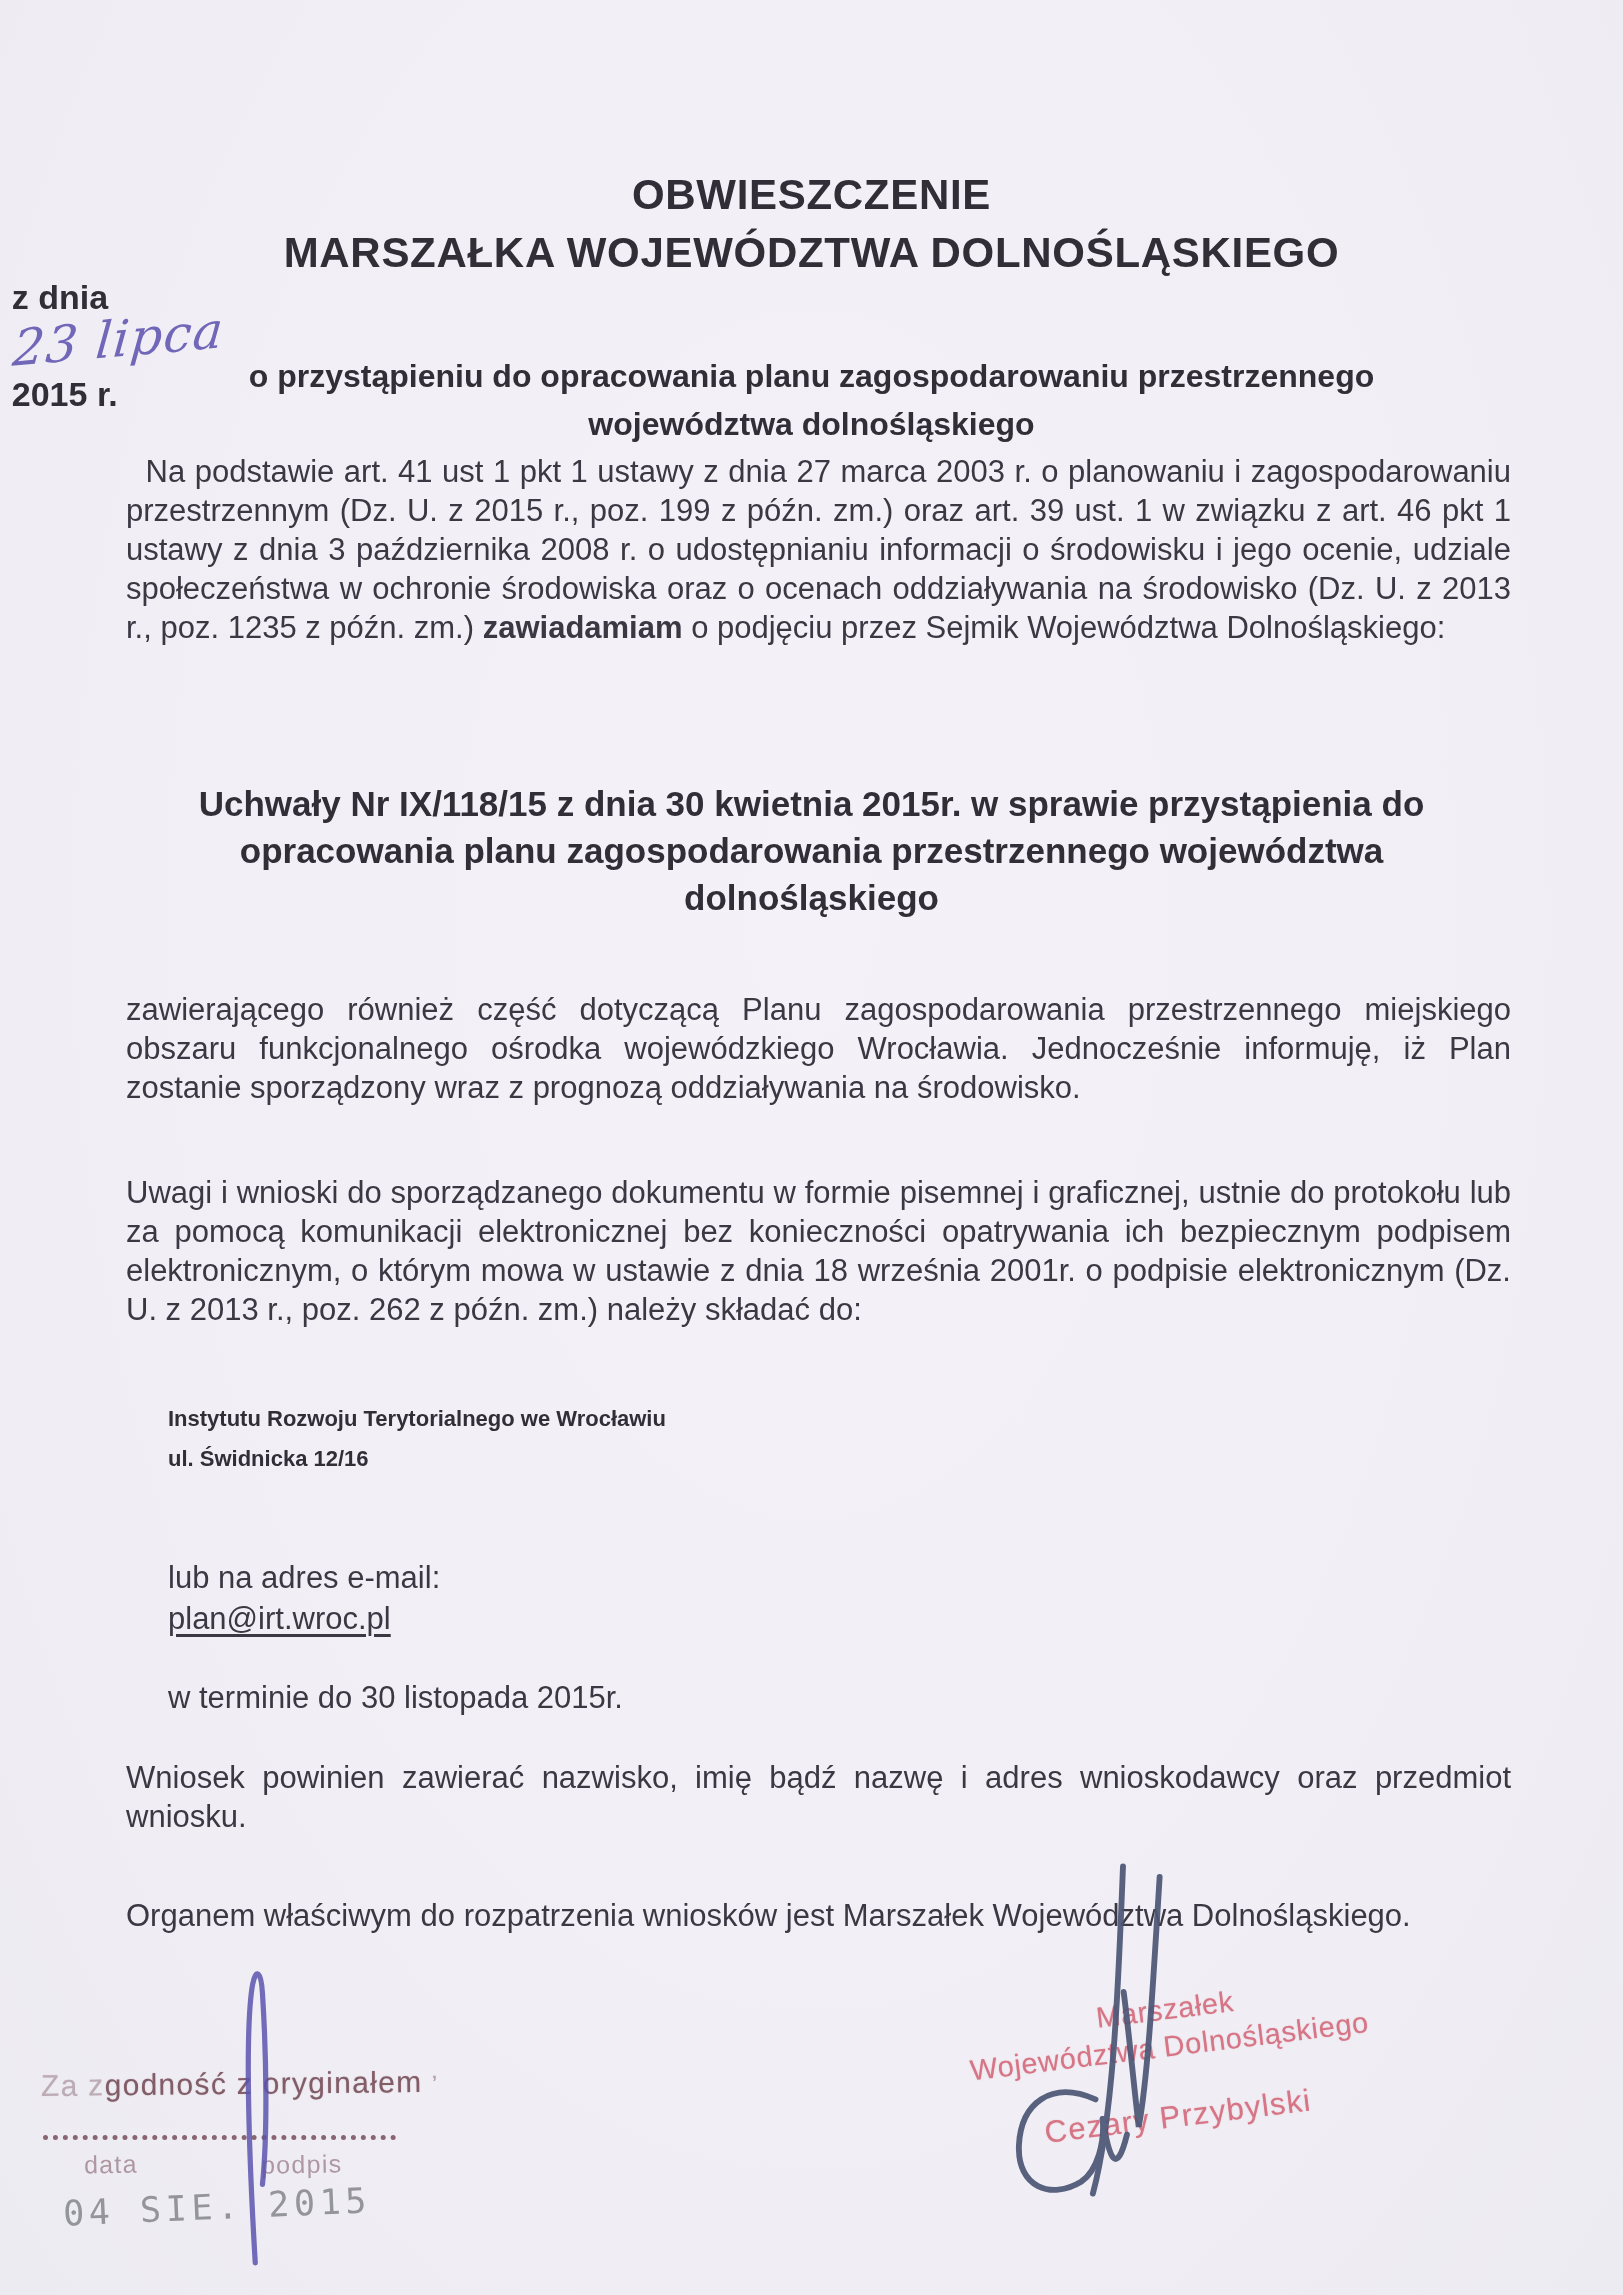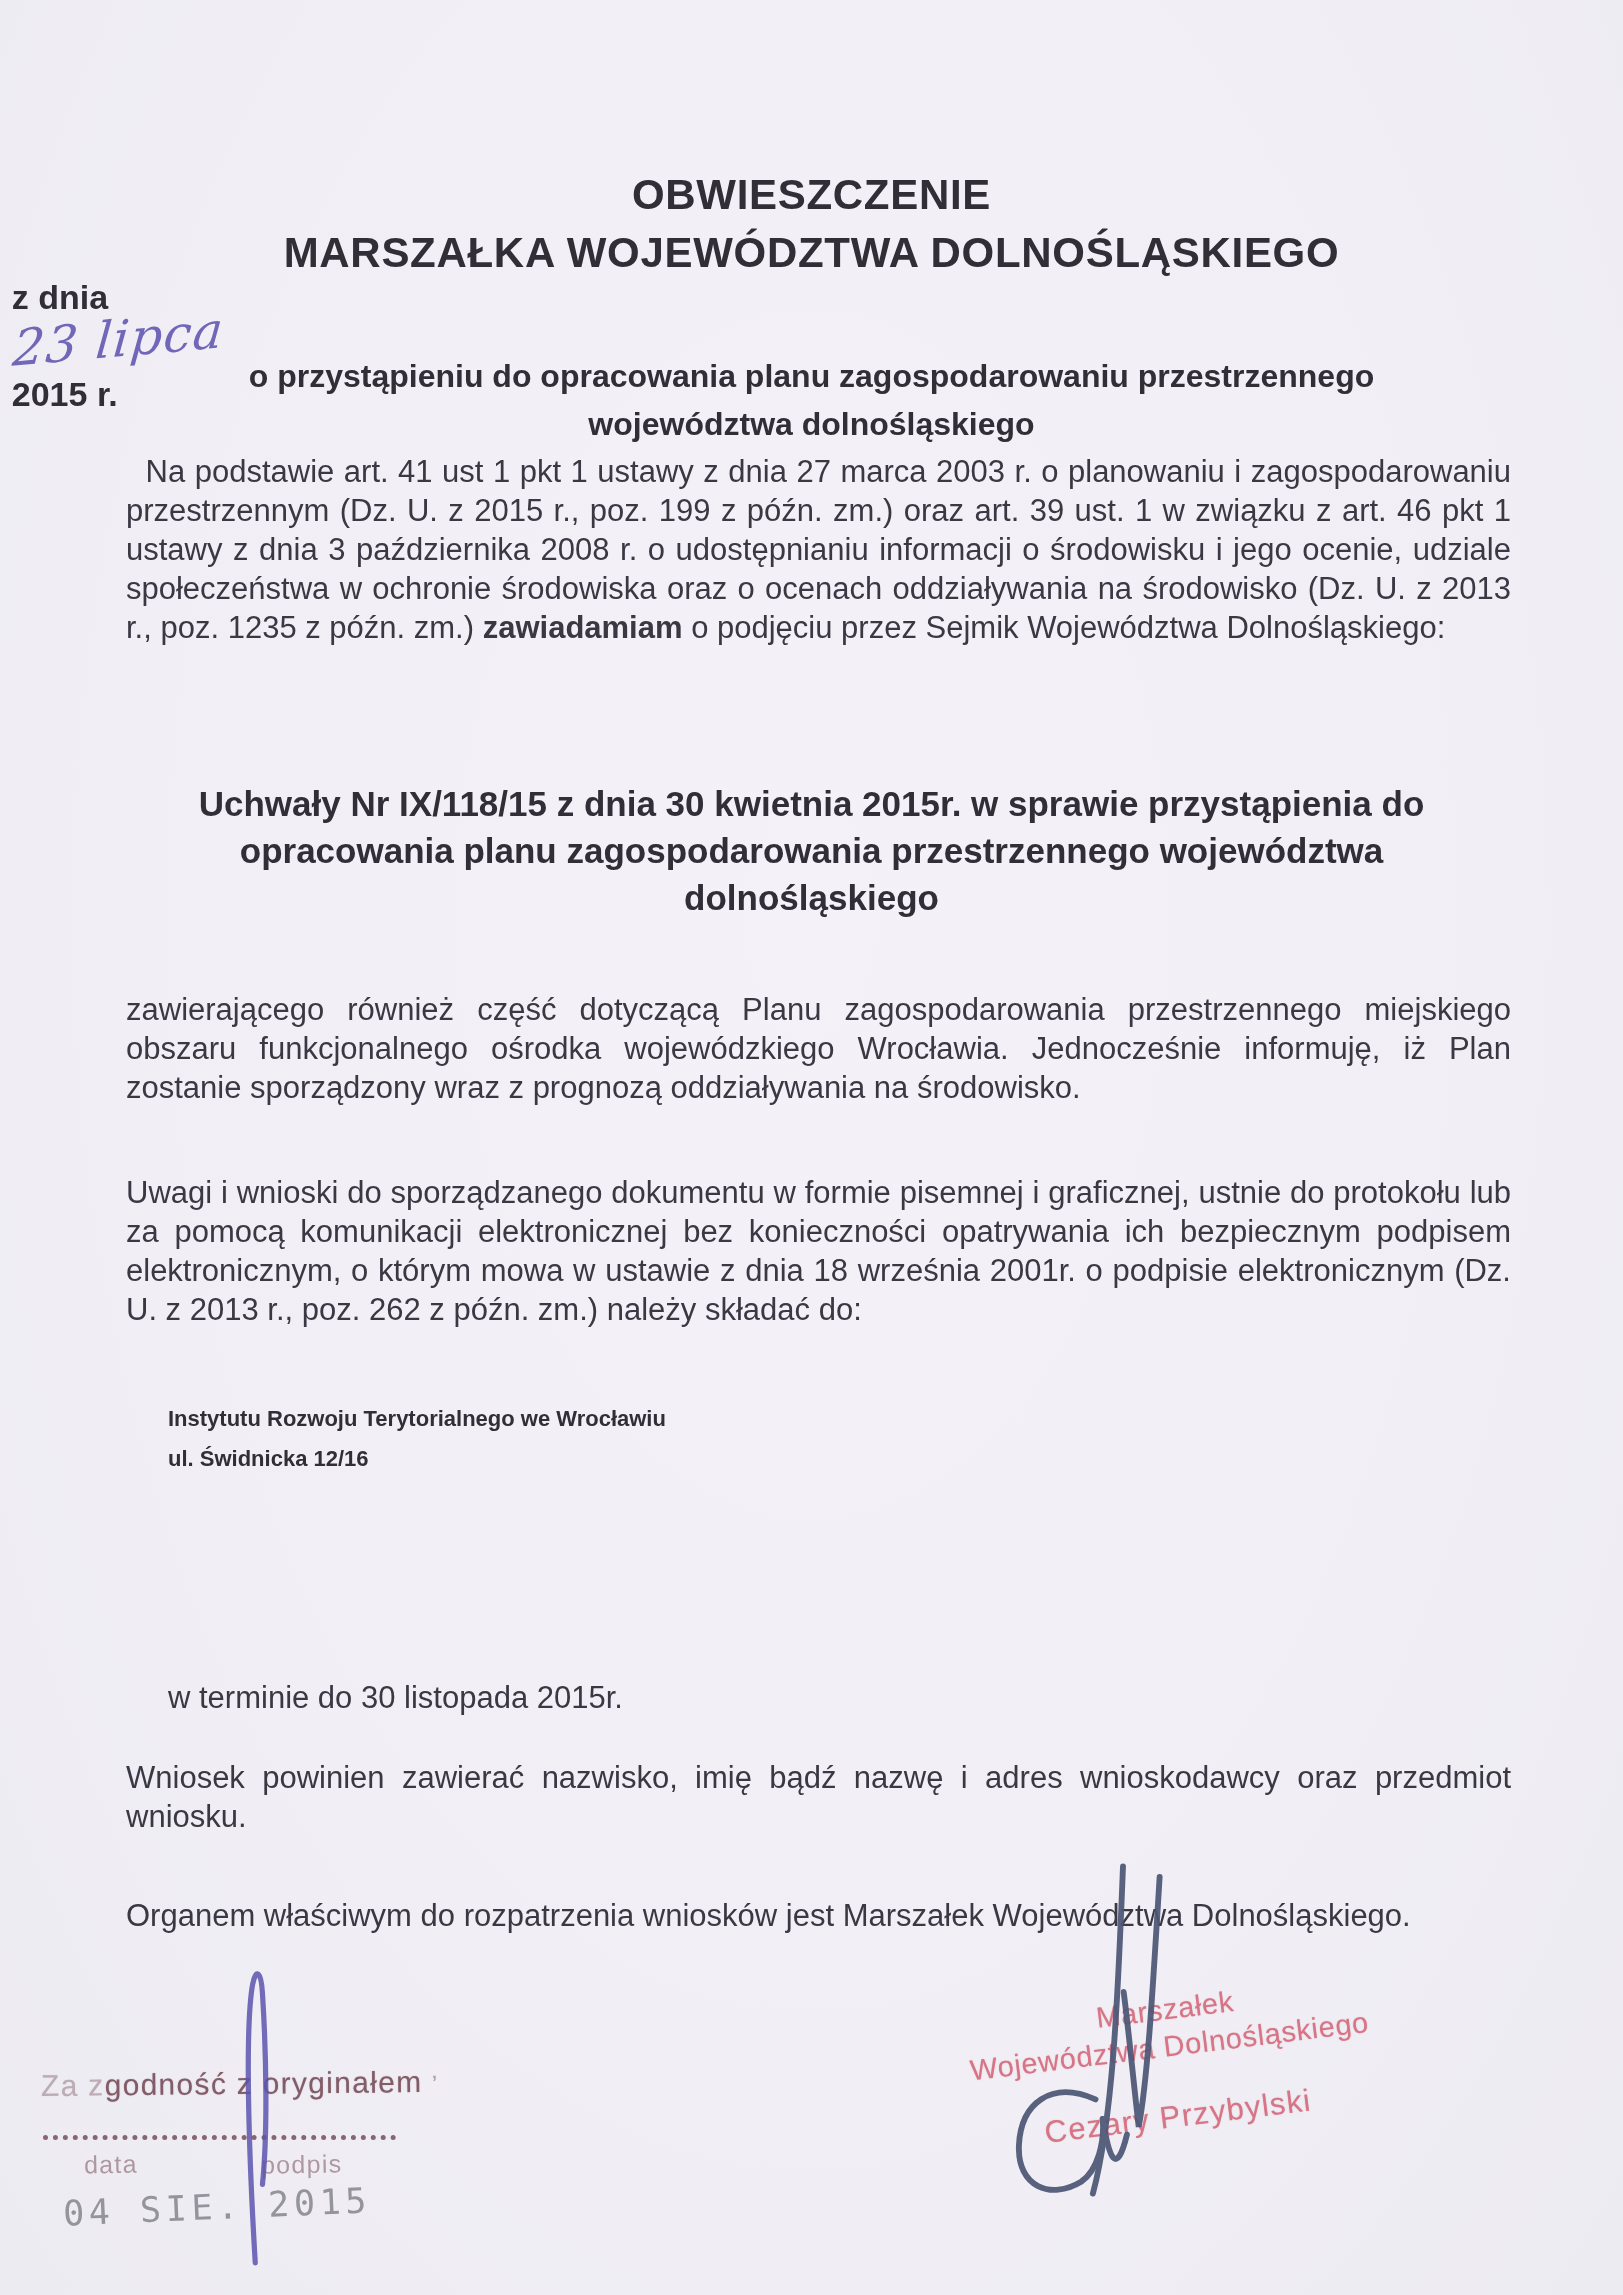--- a/index.html
+++ b/index.html
@@ -169,20 +169,24 @@
 
   <p class="abs body-text" style="top: 990px; left: 126px; width: 1385px; margin: 0;">zawierającego również część dotyczącą Planu zagospodarowania przestrzennego miejskiego obszaru funkcjonalnego ośrodka wojewódzkiego Wrocławia. Jednocześnie informuję, iż Plan zostanie sporządzony wraz z prognozą oddziaływania na środowisko.</p>
 
   <p class="abs body-text" style="top: 1173px; left: 126px; width: 1385px; margin: 0;">Uwagi i wnioski do sporządzanego dokumentu w formie pisemnej i graficznej, ustnie do protokołu lub za pomocą komunikacji elektronicznej bez konieczności opatrywania ich bezpiecznym podpisem elektronicznym, o którym mowa w ustawie z dnia 18 września 2001r. o podpisie elektronicznym (Dz. U. z 2013 r., poz. 262 z późn. zm.) należy składać do:</p>
 
   <div class="abs addr" style="top: 1399px; left: 168px;">
     <div>Instytutu Rozwoju Terytorialnego we Wrocławiu</div>
     <div>ul. Świdnicka 12/16</div>
   </div>
 
+  <div class="abs email-block" style="top: 1557px; left: 168px;">
+    <div>lub na adres e-mail:</div>
+    <div><a href="#" class="email-link">plan@irt.wroc.pl</a></div>
+  </div>
 
   <div class="abs single-line" style="top: 1680px; left: 168px;">w terminie do 30 listopada 2015r.</div>
 
   <p class="abs body-text" style="top: 1758px; left: 126px; width: 1385px; margin: 0;">Wniosek powinien zawierać nazwisko, imię bądź nazwę i adres wnioskodawcy oraz przedmiot wniosku.</p>
 
   <div class="abs single-line" style="top: 1898px; left: 126px; width: 1440px;">Organem właściwym do rozpatrzenia wniosków jest Marszałek Województwa Dolnośląskiego.</div>
 
   <div class="abs certify" style="top: 2067px; left: 41px;">
     <span class="faded">Za z</span><span>godność z oryginałem</span>
     <span class="mark">’</span>

